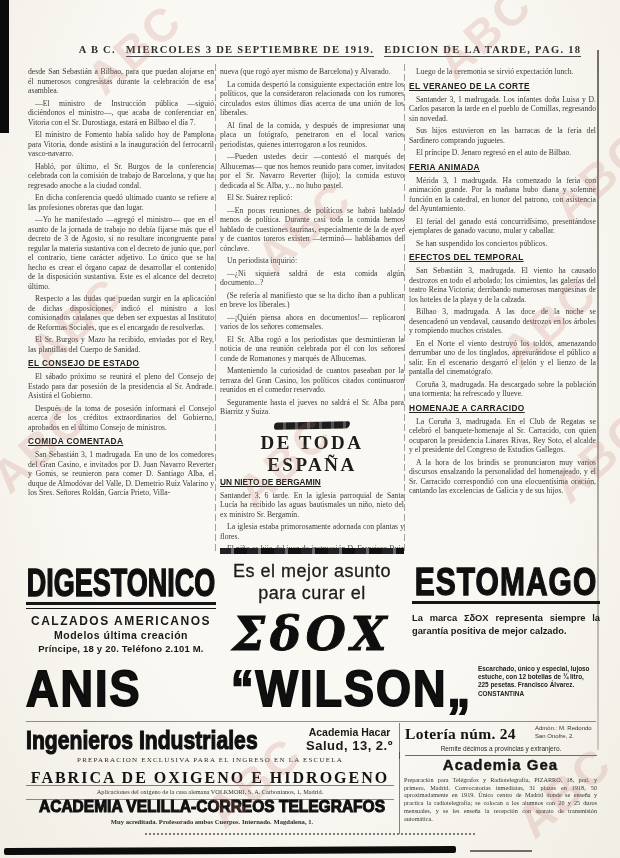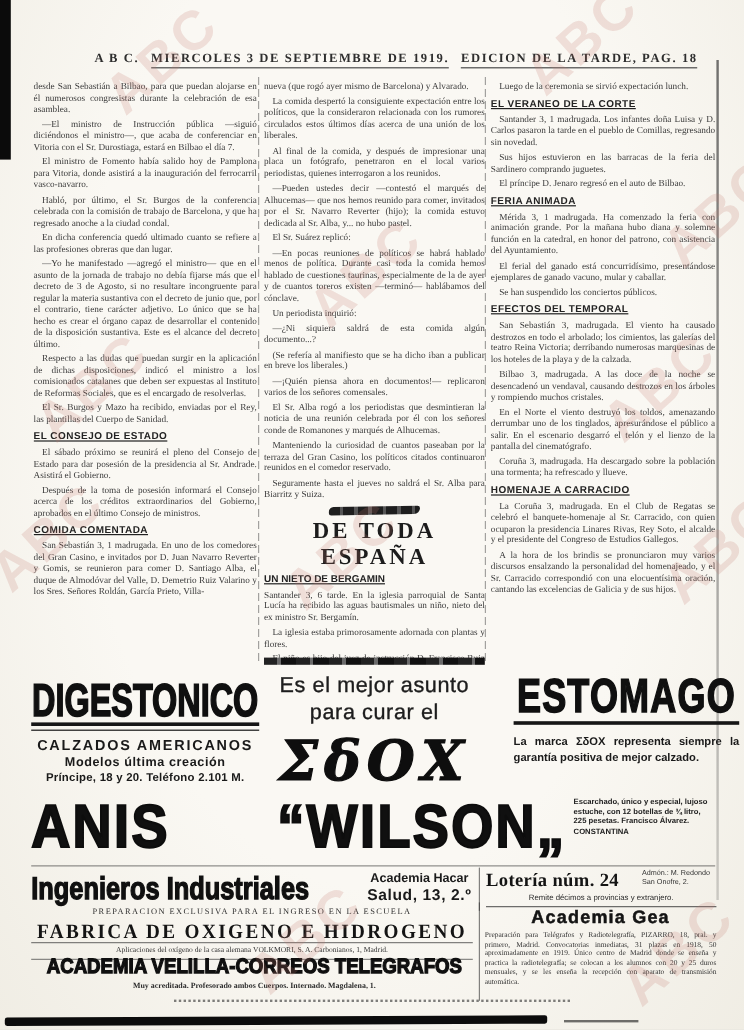--- a/index.html
+++ b/index.html
@@ -48,21 +48,21 @@
   .digesto-rule{margin-top:5px;border-top:3px solid #161616;border-bottom:1px solid #161616;height:3px;}
   .calzados-1{font:bold 12px/15px "Liberation Sans", sans-serif;letter-spacing:1.5px;margin-top:5px;color:#1a1a1a;filter:blur(.2px);}
   .calzados-2{font:bold 10.5px/13px "Liberation Sans", sans-serif;letter-spacing:.5px;color:#1a1a1a;filter:blur(.2px);}
   .calzados-3{font:bold 9.5px/13px "Liberation Sans", sans-serif;letter-spacing:.2px;color:#1a1a1a;filter:blur(.35px);}
   #ad-middle{position:absolute;left:220px;top:548px;width:184px;}
   .midbar{height:6px;background:repeating-linear-gradient(90deg,#222 0 11px,#6a6a6a 11px 14px,#111 14px 27px);margin-bottom:6px;}
   .slogan{font:18px/22px "Liberation Sans", sans-serif;color:#1d1d1d;letter-spacing:.5px;
           -webkit-text-stroke:.3px #1d1d1d;filter:blur(.2px);}
   .edox{font:bold italic 46px/56px "DejaVu Serif", serif;letter-spacing:5px;margin-top:2px;color:#0e0e0e;
         -webkit-text-stroke:1px #0e0e0e;filter:blur(.25px);}
-  #ad-estomago{position:absolute;left:428px;top:551px;width:188px;}
+  #ad-estomago{position:absolute;left:412px;top:551px;width:188px;}
   .esto-text{font-size:30px;line-height:46px;transform:scaleY(1.32);transform-origin:center top;letter-spacing:1px;}
   .esto-rule{margin-top:4px;border-top:3px solid #161616;height:0;}
   .marca{font:bold 9.3px/12.5px "Liberation Sans", sans-serif;text-align:justify;margin-top:8px;color:#1a1a1a;filter:blur(.2px);}
   #ad-anis{position:absolute;left:26px;top:658px;width:446px;display:flex;justify-content:space-between;align-items:flex-start;}
   .anis-word{font-size:45px;line-height:56px;transform:scaleY(1.12);transform-origin:left top;
              letter-spacing:2px;-webkit-text-stroke:1.6px #0d0d0d;}
   #ad-anis-note{position:absolute;left:478px;top:665px;width:118px;
                 font:bold 6.4px/8.2px "Liberation Sans", sans-serif;text-align:left;color:#222;filter:blur(.3px);}
   .rule-h{position:absolute;border-top:1px solid rgba(40,40,40,.5);}
   #rule-anis{left:26px;top:721px;width:570px;}

